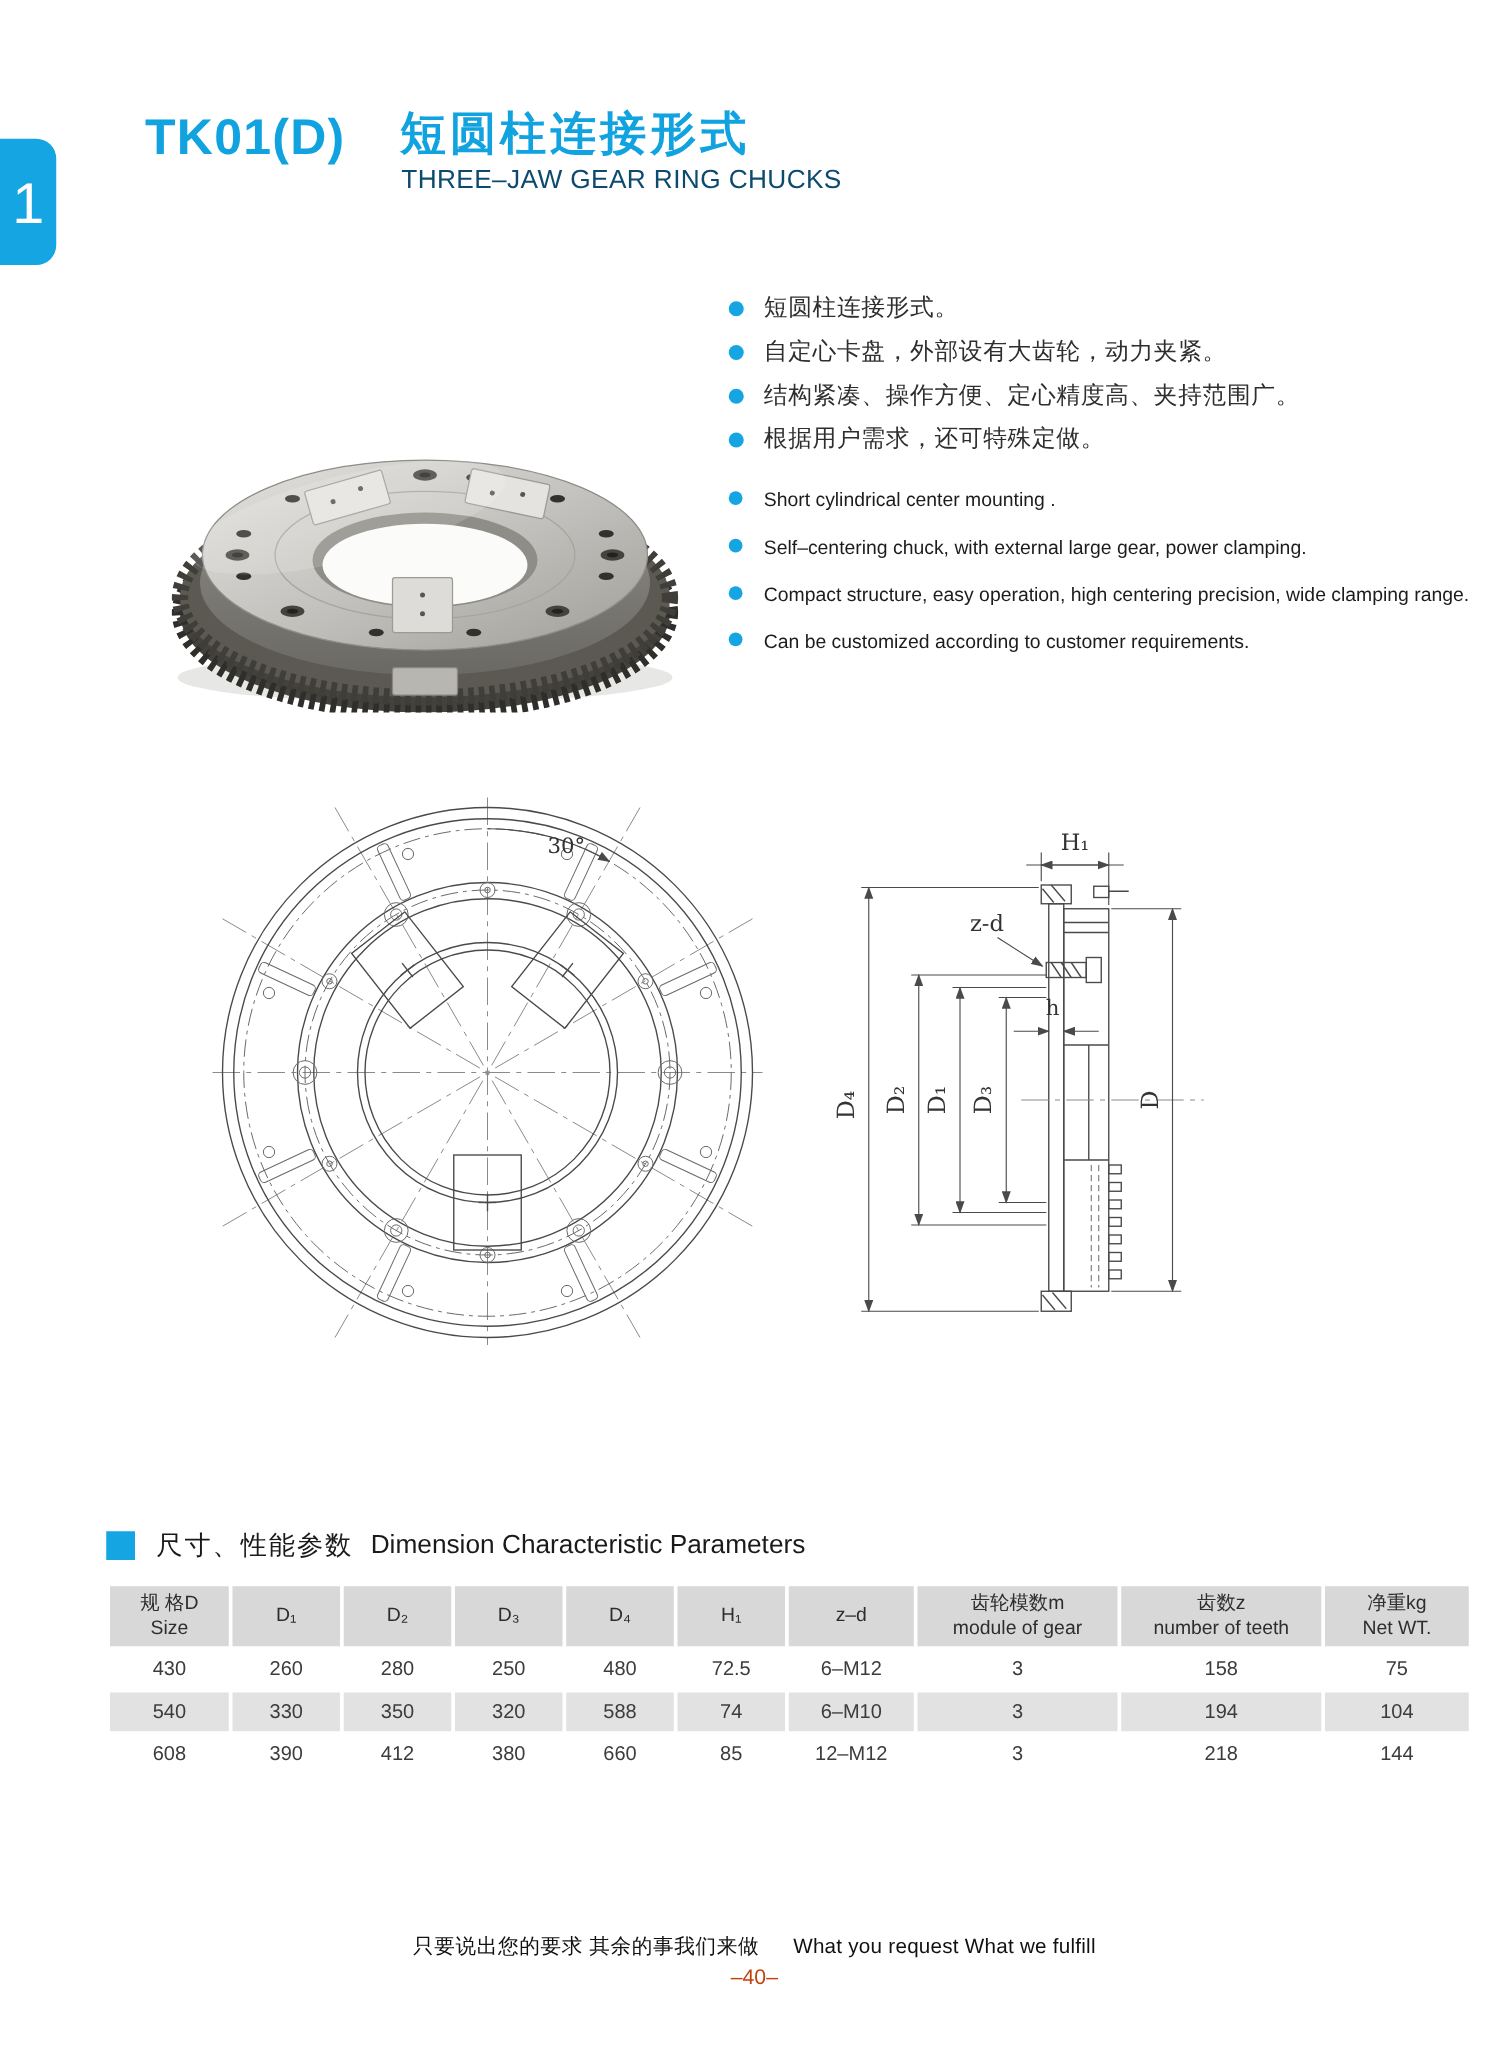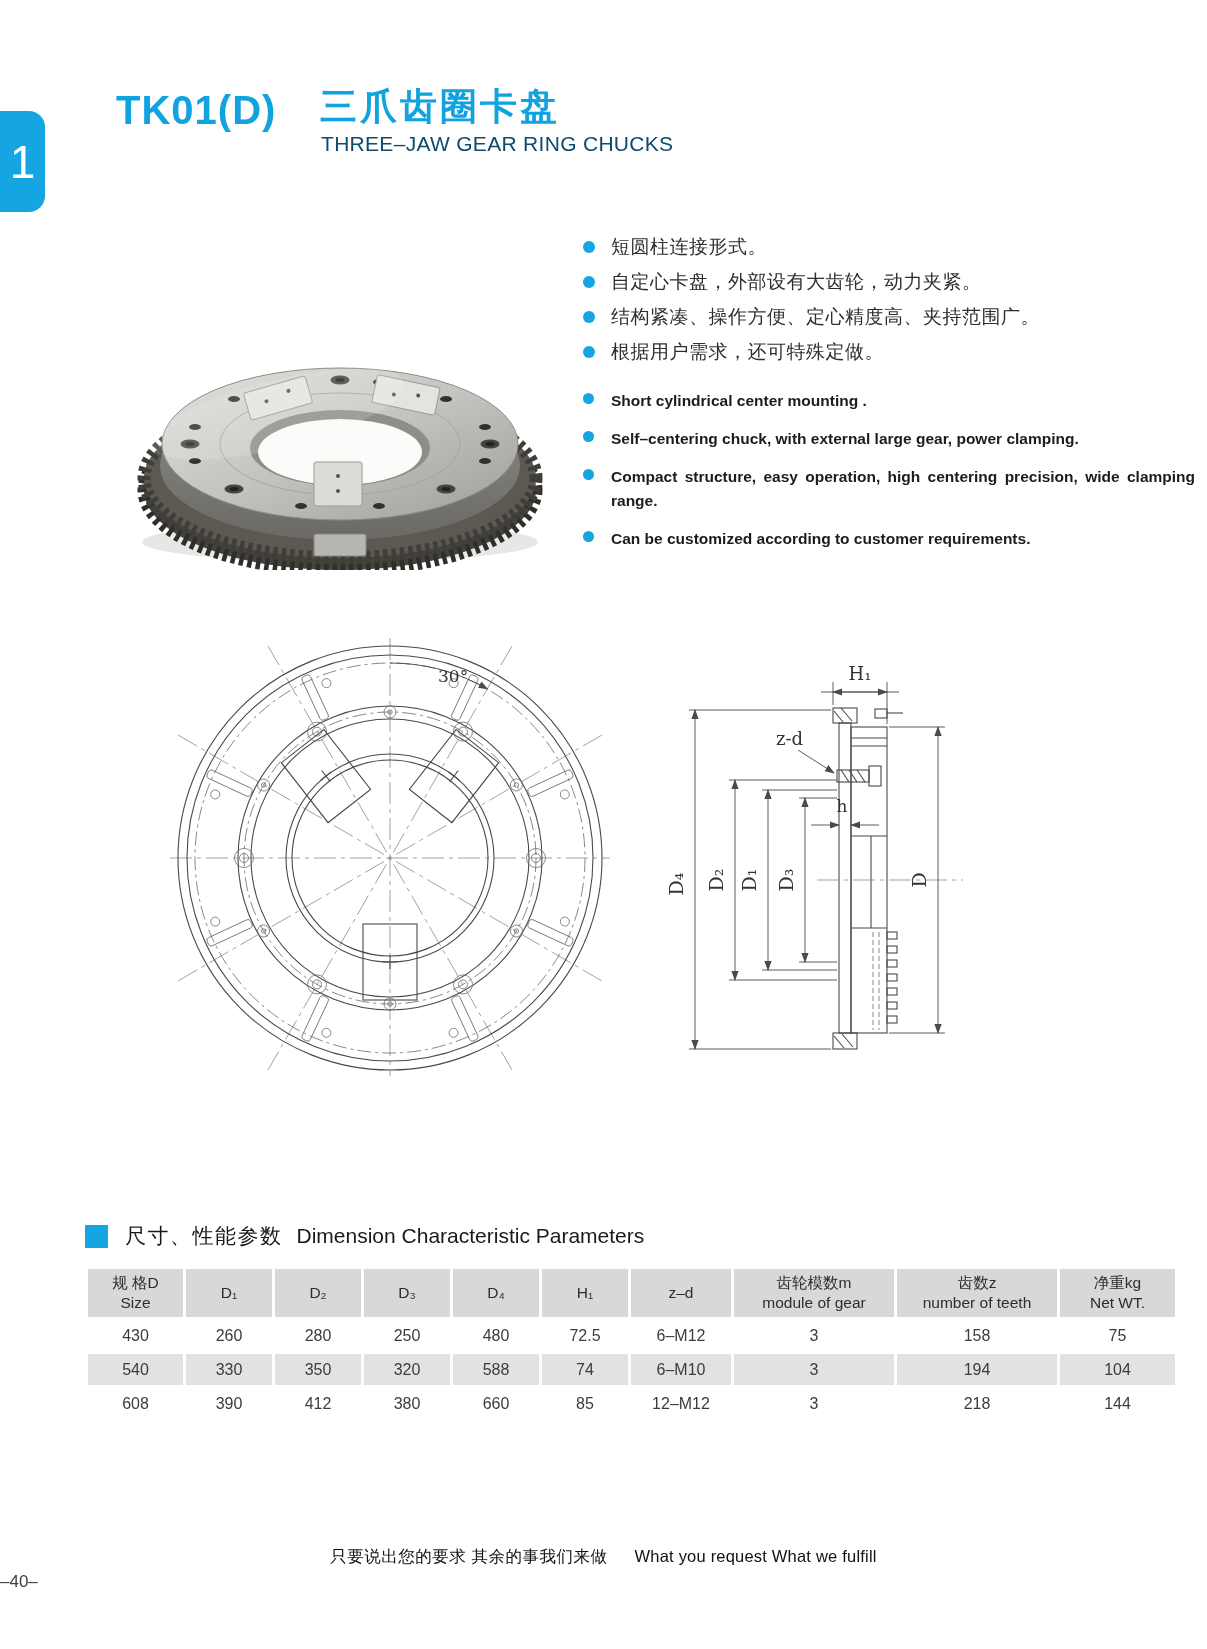--- a/index.html
+++ b/index.html
@@ -17,21 +17,21 @@
   .title-en{position:absolute;left:321px;top:132px;font-size:21px;font-weight:500;color:#0c4a6e;letter-spacing:.3px;}
 
   
   .photo{position:absolute;left:128px;top:252px;width:424px;height:318px;}
 
   
   .features{position:absolute;left:583px;top:236px;width:612px;}
   .flist{list-style:none;margin:0;padding:0;}
   .flist.zh li{font-size:19px;color:#2e2e2e;font-weight:400;letter-spacing:.5px;
        margin-bottom:13px;line-height:22px;position:relative;padding-left:28px;}
-  .flist.en{margin-top:26px;font-weight:bold;}
+  .flist.en{margin-top:26px;}
   .flist.en li{font-size:15.5px;color:#1c1c1c;margin-bottom:13px;line-height:1.6;
        position:relative;padding-left:28px;text-align:justify;}
   .dot{position:absolute;left:0;top:5px;width:12px;height:12px;border-radius:50%;background:#14a5e2;}
   .flist.en .dot{top:4px;width:11px;height:11px;}
 
   
   .front-view{position:absolute;left:158px;top:628px;}
   .section-view{position:absolute;left:625px;top:612px;}
   .front-view svg, .section-view svg, .photo svg{display:block;}
   .draw{stroke:#4a4a4a;fill:none;stroke-width:1.1;}
@@ -52,33 +52,33 @@
   th{background:#d8d8d8;font-size:15.5px;font-weight:normal;color:#2d2d2d;height:46px;
      white-space:pre-line;line-height:1.3;vertical-align:middle;text-align:center;}
   td{text-align:center;font-size:16px;color:#3c3c3c;height:29px;vertical-align:middle;}
   tbody tr:nth-child(odd) td{background:#ffffff;}
   tbody tr:nth-child(even) td{background:#e2e2e2;}
 
   
   .slogan{position:absolute;top:1546px;left:0;width:100%;text-align:center;font-size:16.5px;
       color:#111;font-weight:500;letter-spacing:.5px;}
   .slogan .en{margin-left:22px;letter-spacing:.2px;}
-  .pagenum{position:absolute;top:1572px;left:0;width:100%;text-align:left;font-size:17px;color:#404040;}
+  .pagenum{position:absolute;top:1572px;left:0;width:100%;text-align:center;font-size:17px;color:#c2410c;}
 </style>
 </head>
 <body>
 
 <div class="page">
 
   <div class="chapter-tab">
     <span>1</span>
   </div>
 
   <div class="model">TK01(D)</div>
-  <div class="title-zh">三爪齿圈卡盘</div>
+  <div class="title-zh">短圆柱连接形式</div>
   <div class="title-en">THREE–JAW GEAR RING CHUCKS</div>
 
   <div class="photo">
     <svg width="424" height="318" viewBox="0 0 424 318">
       <defs>
         <linearGradient id="pgFace" x1="0" y1="0" x2="1" y2="1">
           <stop offset="0" stop-color="#e3e2df"></stop>
             <stop offset=".5" stop-color="#c4c3bf"></stop>
             <stop offset="1" stop-color="#a09e99"></stop>
         </linearGradient>

